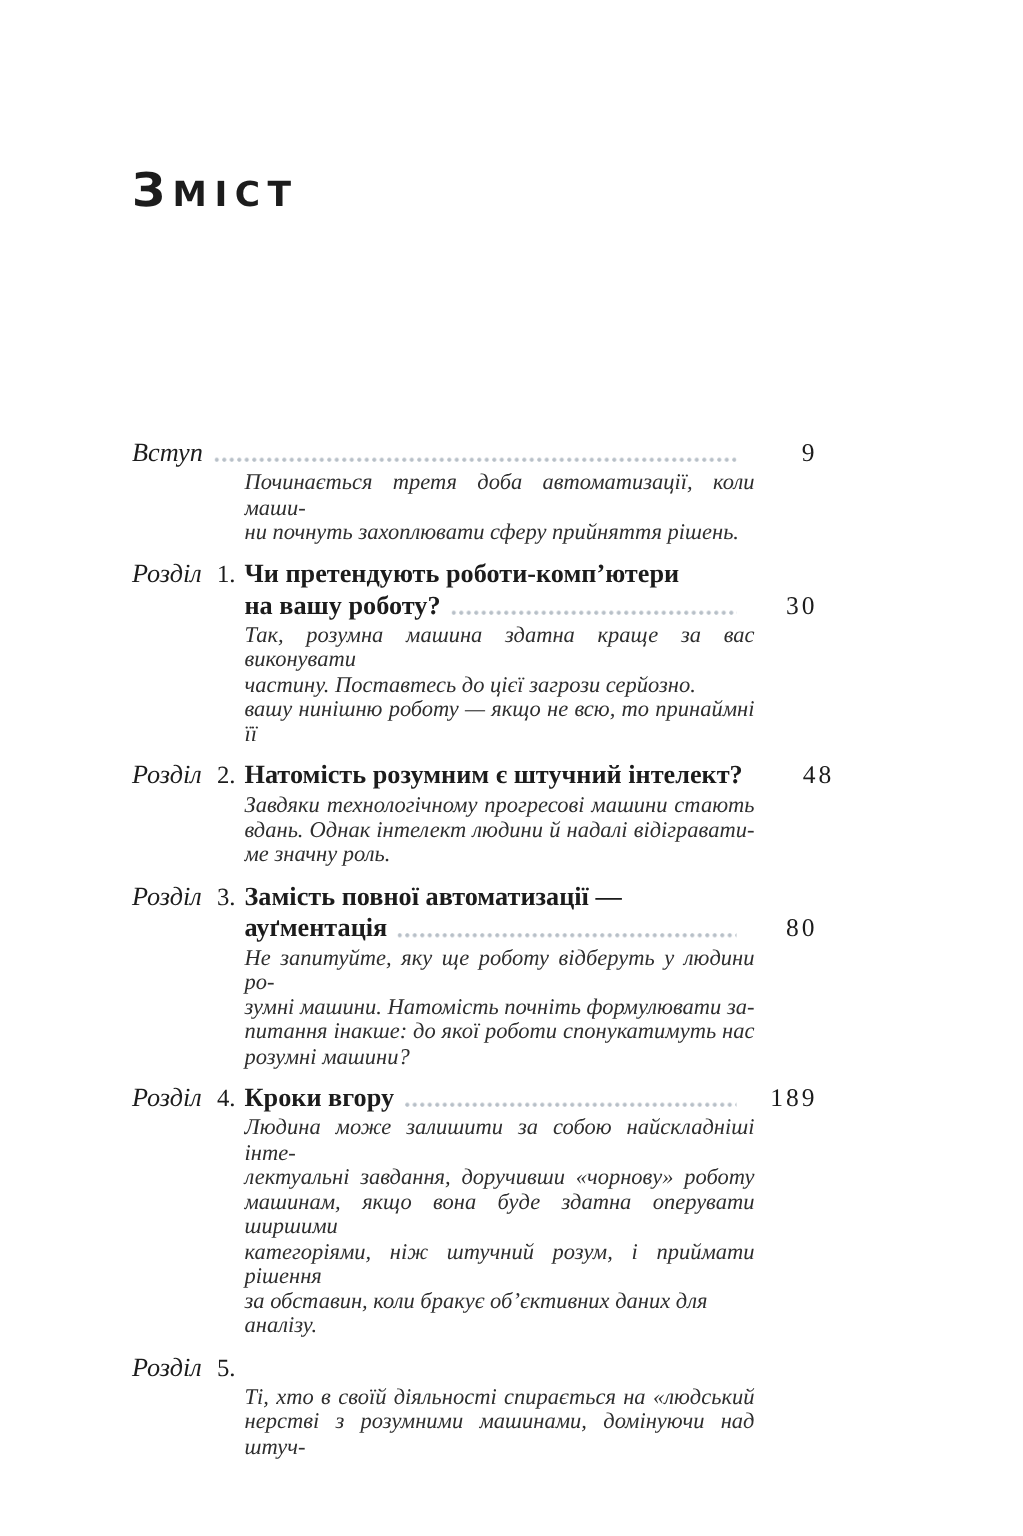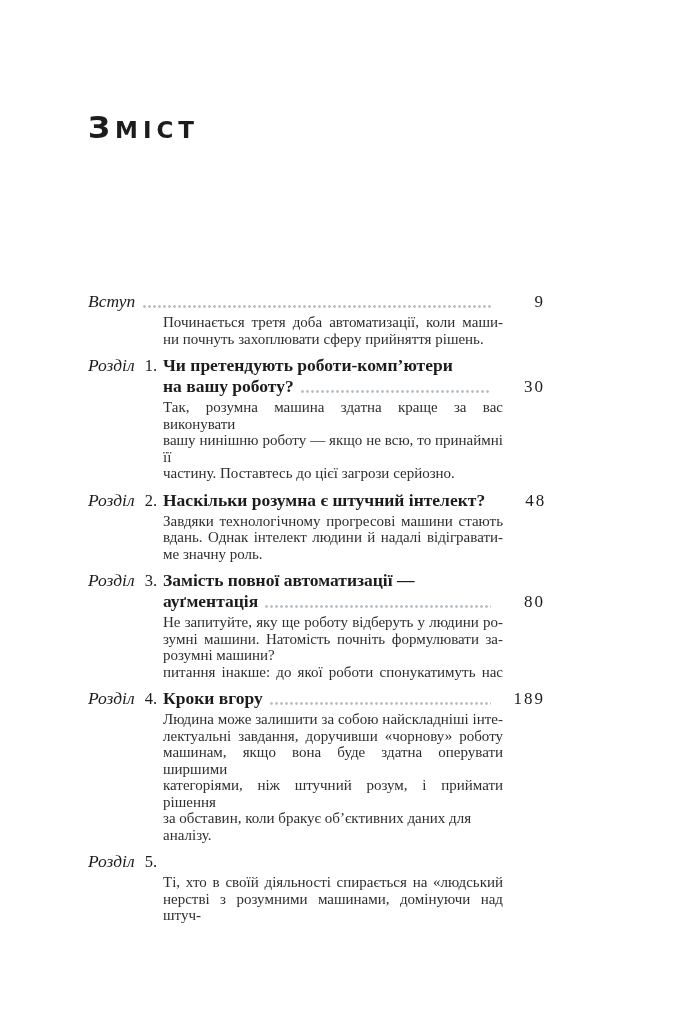--- a/index.html
+++ b/index.html
@@ -69,20 +69,21 @@
     width: 44px;
     text-align: right;
     font-weight: normal;
     font-size: 17px;
     letter-spacing: 2px;
     color: var(--ink, #1c1c1c);
     white-space: nowrap;
   }
   .desc {
     margin: 2px 42px 0 75px;
+    font-style: italic;
     font-size: 15px;
     line-height: 16.5px;
     color: var(--desc, #2e2e2e);
   }
   .desc-line { text-align: left; }
   .desc-line.j { text-align: justify; text-align-last: justify; }
 </style>
 </head>
 <body>
 
@@ -118,33 +119,33 @@
               <div class="title-line">Чи претендують роботи-комп’ютери</div>
               <div class="title-last">
                 <span class="title-text">на вашу роботу?</span>
                 <span class="leader"></span>
                 <span class="pagenum">30</span>
               </div>
             </div>
           </div>
           <div class="desc">
             <div class="desc-line j">Так, розумна машина здатна краще за вас виконувати</div>
+            <div class="desc-line">частину. Поставтесь до цієї загрози серйозно.</div>
             <div class="desc-line j">вашу нинішню роботу — якщо не всю, то принаймні її</div>
-            <div class="desc-line">частину. Поставтесь до цієї загрози серйозно.</div>
           </div>
         </div>
         <div class="entry">
           <div class="head">
             <div class="label-col">
               <span class="label-text">Розділ</span>
               <span class="label-num">2.</span>
             </div>
             <div class="title-col">
               <div class="title-last">
-                <span class="title-text">Наскільки розумна є штучний інтелект?</span>
+                <span class="title-text">Натомість розумним є штучний інтелект?</span>
                 <span class="leader"></span>
                 <span class="pagenum">48</span>
               </div>
             </div>
           </div>
           <div class="desc">
             <div class="desc-line j">Завдяки технологічному прогресові машини стають</div>
             <div class="desc-line j">вдань. Однак інтелект людини й надалі відігравати-</div>
             <div class="desc-line">ме значну роль.</div>
           </div>
@@ -160,22 +161,22 @@
               <div class="title-last">
                 <span class="title-text">ауґментація</span>
                 <span class="leader"></span>
                 <span class="pagenum">80</span>
               </div>
             </div>
           </div>
           <div class="desc">
             <div class="desc-line j">Не запитуйте, яку ще роботу відберуть у людини ро-</div>
             <div class="desc-line j">зумні машини. Натомість почніть формулювати за-</div>
+            <div class="desc-line j">питання інакше: до якої роботи спонукатимуть нас</div>
             <div class="desc-line">розумні машини?</div>
-            <div class="desc-line j">питання інакше: до якої роботи спонукатимуть нас</div>
           </div>
         </div>
         <div class="entry">
           <div class="head">
             <div class="label-col">
               <span class="label-text">Розділ</span>
               <span class="label-num">4.</span>
             </div>
             <div class="title-col">
               <div class="title-last">

